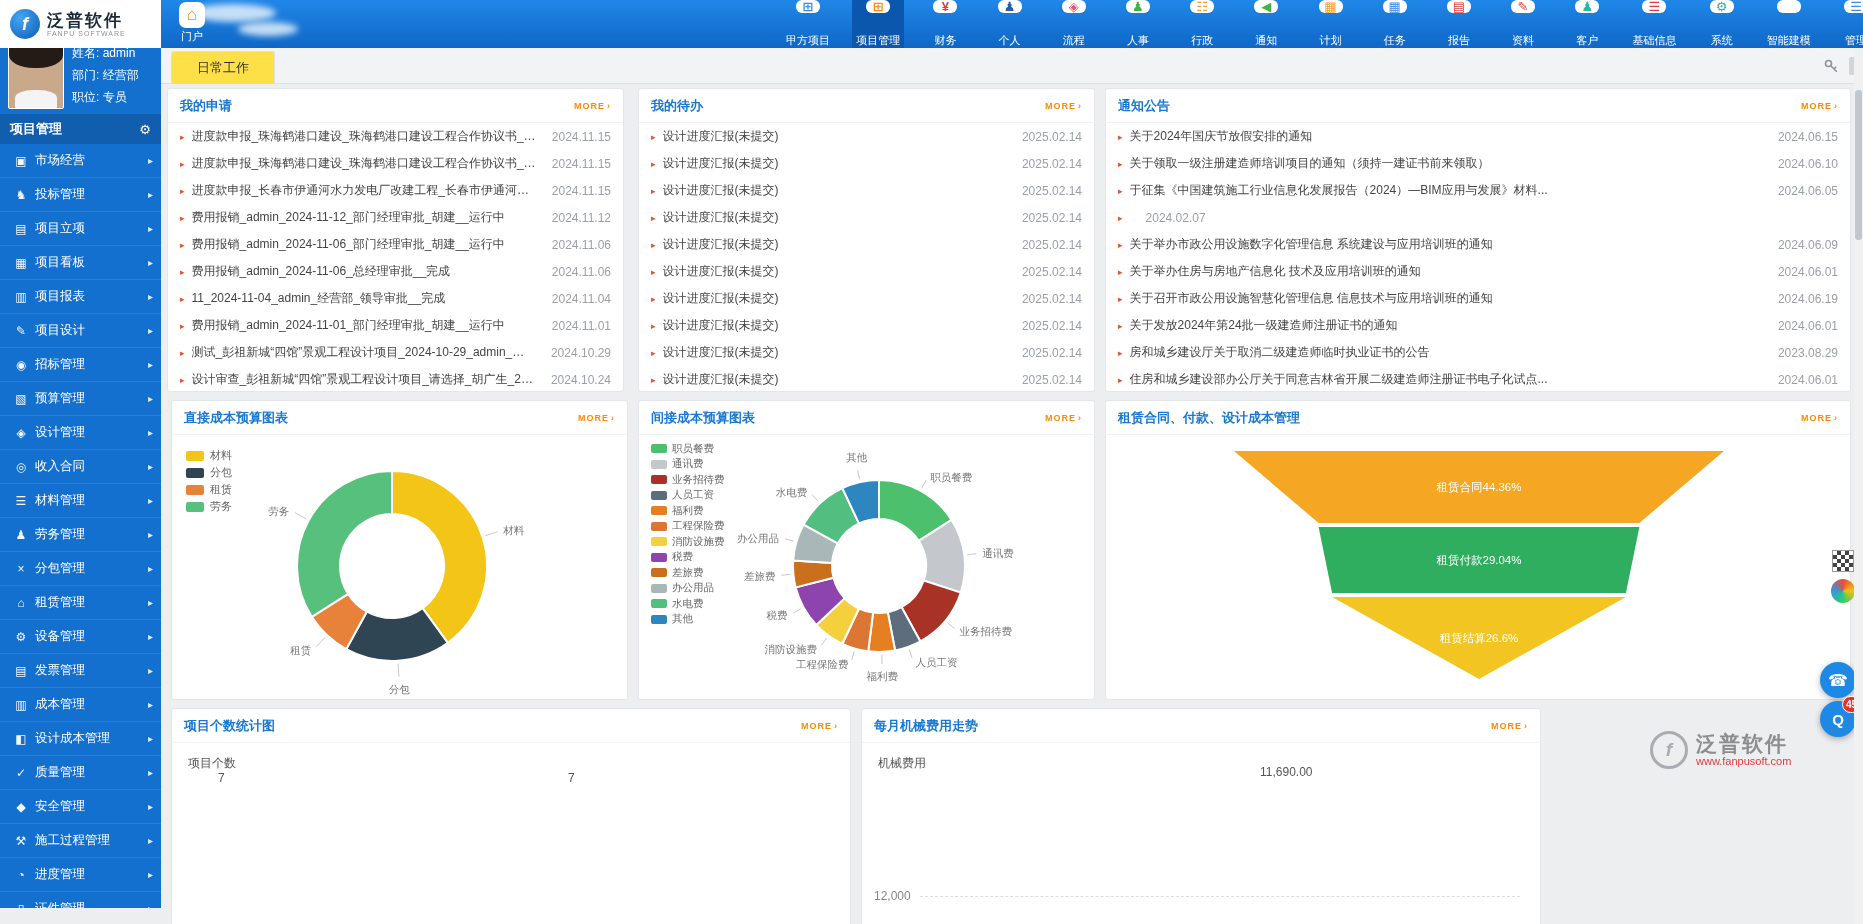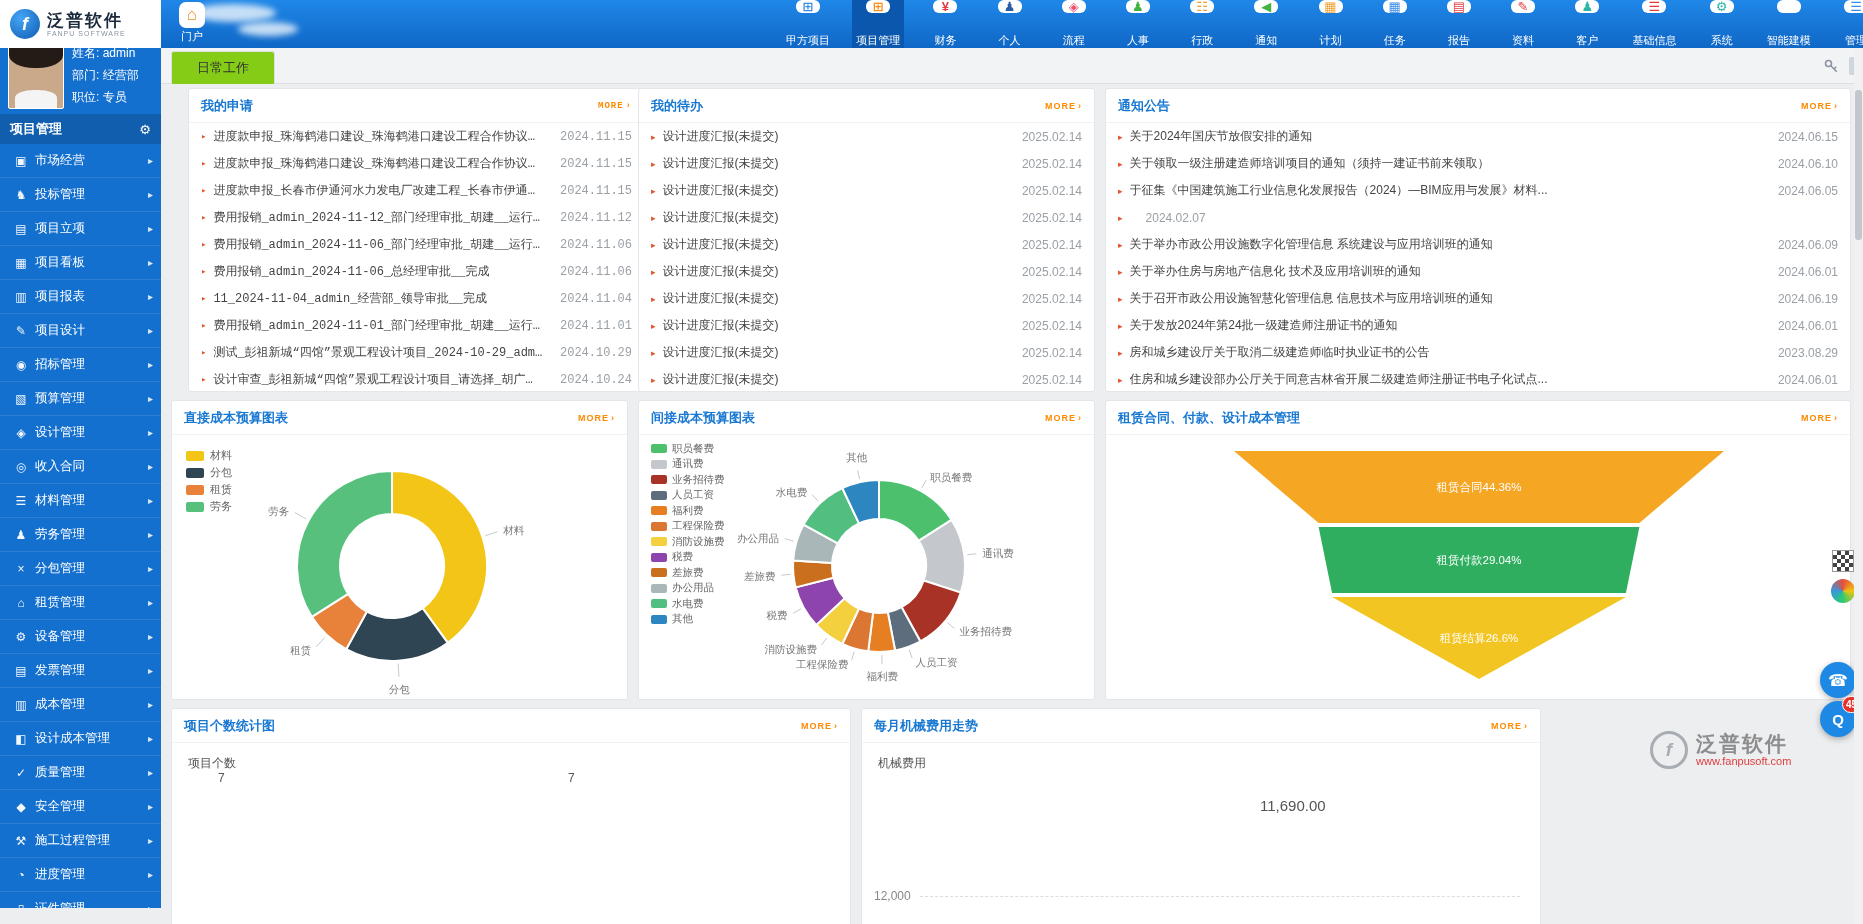--- a/index.html
+++ b/index.html
@@ -48,38 +48,38 @@
                   display:flex; align-items:center; padding:0 10px; }
   .side-gear { margin-left:auto; font-size:13px; cursor:pointer; font-weight:normal; }
   .side-menu .mi { height:34px; display:flex; align-items:center; color:#fff; font-size:12.5px;
                    padding:0 8px 0 12px; border-bottom:1px solid rgba(255,255,255,.10); cursor:pointer; }
   .mi-ic { width:18px; font-size:12px; margin-right:5px; text-align:center; opacity:.95; }
   .mi-ar { margin-left:auto; font-size:10px; opacity:.85; }
 
   
   .main-tabs { position:absolute; left:161px; top:48px; right:0; height:36px;
                background:#f2f3f5; border-bottom:1px solid #dcdfe3; z-index:5; }
-  .tab-active { position:absolute; left:10px; top:3px; width:104px; height:33px; background:#84cc16;
+  .tab-active { position:absolute; left:10px; top:3px; width:104px; height:33px; background:#fde047;
                 border:1px solid #dcdfe3; border-bottom:none; border-radius:3px 3px 0 0;
                 display:flex; align-items:center; justify-content:center; font-size:13px; color:#333; cursor:pointer; }
   .tab-tools { position:absolute; right:6px; top:0; height:36px; display:flex; align-items:center; gap:10px; color:#8a93a0; }
   .tool-half { width:8px; height:18px; background:#cfd6dd; border-radius:2px 0 0 2px; }
 
   
   .panel { position:absolute; background:#fff; border:1px solid #e3e6ea; border-radius:3px; }
   .p-head { height:34px; display:flex; align-items:center; padding:0 12px; border-bottom:1px solid #f0f2f4; }
   .p-title { color:#1878d2; font-size:13px; font-weight:bold; }
   .p-more { margin-left:auto; color:#ff8a00; font-size:9px; font-weight:bold; letter-spacing:1px;
             cursor:pointer; display:flex; align-items:center; gap:2px; }
   .lrow { height:27px; display:flex; align-items:center; padding:0 12px; font-size:12px; color:#444; cursor:pointer; }
   .lrow .blt { color:#e2542c; font-size:9px; margin-right:7px; }
   .lrow .txt { flex:1; overflow:hidden; white-space:nowrap; text-overflow:ellipsis; }
   .lrow .dt { color:#9aa0a6; margin-left:16px; font-size:12px; flex:none; }
 
-  #panel-requests { left:188px; top:88px;  width:457px; height:304px;font-family:Liberation Mono, monospace; }
+  #panel-requests { left:167px; top:88px;  width:457px; height:304px; }
   #panel-todos    { left:638px; top:88px;  width:457px; height:304px; }
   #panel-notices  { left:1105px; top:88px; width:746px; height:304px; }
   #panel-direct   { left:171px; top:400px; width:457px; height:300px; }
   #panel-indirect { left:638px; top:400px; width:457px; height:300px; }
   #panel-rental   { left:1105px; top:400px; width:746px; height:300px; }
   #panel-pcount   { left:171px; top:708px; width:680px; height:300px; }
   #panel-machinery{ left:861px; top:708px; width:680px; height:300px; }
 
   .legend { position:absolute; z-index:3; }
   #panel-direct .legend { left:14px; top:46px; }
@@ -88,21 +88,21 @@
   .lg-sm .lg-row { height:15.5px; gap:5px; }
   .lg-sw { width:18px; height:10px; border-radius:2px; flex:none; }
   .lg-sm .lg-sw { width:16px; height:9px; }
   .lg-lb { font-size:11px; color:#666; white-space:nowrap; }
   .lg-sm .lg-lb { font-size:10.5px; }
   svg.chart { position:absolute; left:0; top:0; pointer-events:none; }
 
   .series-label { position:absolute; left:16px; top:46px; font-size:12px; color:#555; }
   .bar-val { position:absolute; top:62px; font-size:12px; color:#555; }
   .bar-val.v0 { left:46px; } .bar-val.v1 { left:396px; }
-  .mach-point { position:absolute; left:398px; top:56px; font-size:15px; color:#555;margin-top:32px; }
+  .mach-point { position:absolute; left:398px; top:56px; font-size:12px; color:#555; }
   .mach-tick  { position:absolute; left:12px; top:180px; font-size:12px; color:#888; }
   .mach-grid  { position:absolute; left:58px; right:20px; top:187px; border-top:1px dashed #ddd; }
 
   
   .scrollbar { position:absolute; right:0; top:48px; width:9px; height:876px; background:#f1f1f1; z-index:30; }
   .scroll-thumb { position:absolute; right:1px; top:42px; width:7px; height:150px; background:#c1c7cd; border-radius:3px; }
   .qr { position:absolute; left:1832px; top:550px; width:22px; height:22px; border:1px solid #999;
         background:repeating-conic-gradient(#444 0% 25%, #fff 0% 50%); background-size:8px 8px; z-index:25; cursor:pointer; }
   .svc { position:absolute; left:1831px; top:579px; width:24px; height:24px; border-radius:50%;
          background:conic-gradient(#e74c3c,#f1c40f,#2ecc71,#3498db,#e74c3c); z-index:25; cursor:pointer; }

